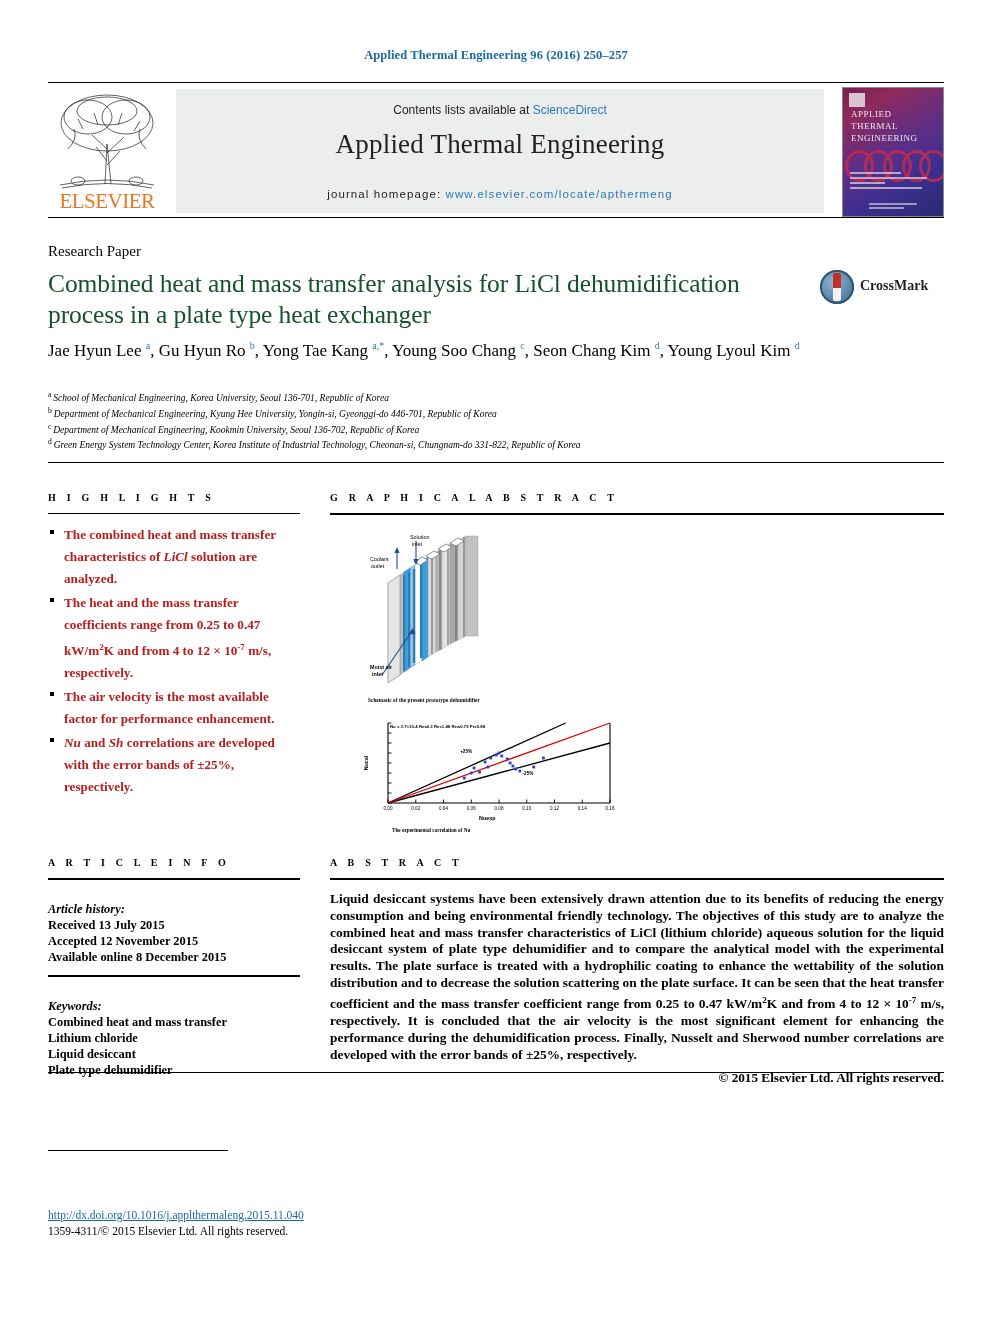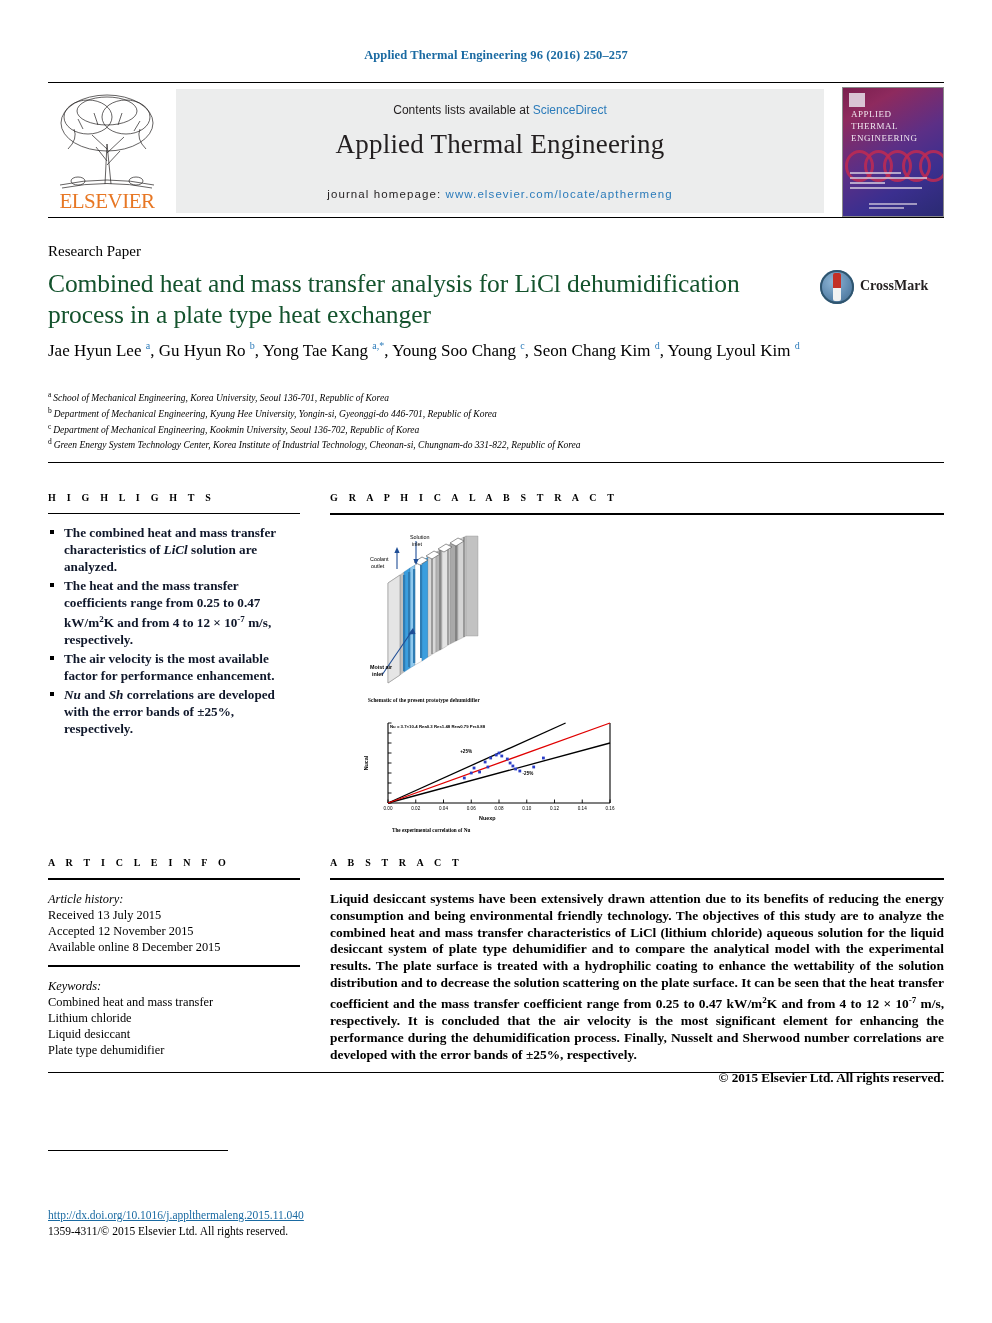--- a/index.html
+++ b/index.html
@@ -131,22 +131,22 @@
     letter-spacing:4.2px;color:#000;
   }
   .hl-col{position:absolute;left:48px;top:492px;width:252px;}
   .ga-col{position:absolute;left:330px;top:492px;width:614px;}
   .rule-thin{border-top:1px solid #000;margin-top:10px;}
   .rule-thick{border-top:2px solid #000;margin-top:10px;}
 
   .hl-list{margin:10px 0 0 0;padding:0;list-style:none;}
   .hl-list li{
     position:relative;padding-left:16px;margin-bottom:2px;
-    font-family:"Liberation Serif",serif;font-size:13.2px;line-height:17px;
-    font-weight:bold;color:#0f172a;
+    font-family:"Liberation Serif",serif;font-size:13.2px;line-height:22px;
+    font-weight:bold;color:#b91c1c;
   }
   .hl-list li::before{
     content:"";position:absolute;left:2px;top:6px;width:4px;height:4px;background:#000;
   }
   .hl-list i{font-style:italic;}
   .hl-list sup{font-size:9px;}
 
   
   .ga-body{position:relative;margin-top:12px;height:310px;}
   .schem{position:absolute;left:40px;top:8px;width:210px;height:160px;}
@@ -158,21 +158,21 @@
   .chart-cap{
     position:absolute;left:62px;top:300px;font-family:"Liberation Serif",serif;
     font-size:5.2px;font-weight:bold;color:#000;
   }
 
   
   .ai-col{position:absolute;left:48px;top:857px;width:252px;}
   .ab-col{position:absolute;left:330px;top:857px;width:614px;}
   .ai-block{
     font-family:"Liberation Serif",serif;font-size:12.4px;line-height:16px;
-    font-weight:normal;color:#000;margin-top:11px;
+    font-weight:bold;color:#000;margin-top:21px;
   }
   .ai-block .lbl{font-style:italic;display:block;}
   .ab-text{
     margin-top:11px;font-family:"Liberation Serif",serif;font-size:13.4px;
     line-height:16.8px;text-align:justify;color:#000;font-weight:bold;
   }
   .ab-text sup{font-size:9px;}
   .ab-copy{
     margin-top:7px;text-align:right;font-family:"Liberation Serif",serif;
     font-size:13.2px;font-weight:bold;color:#000;

